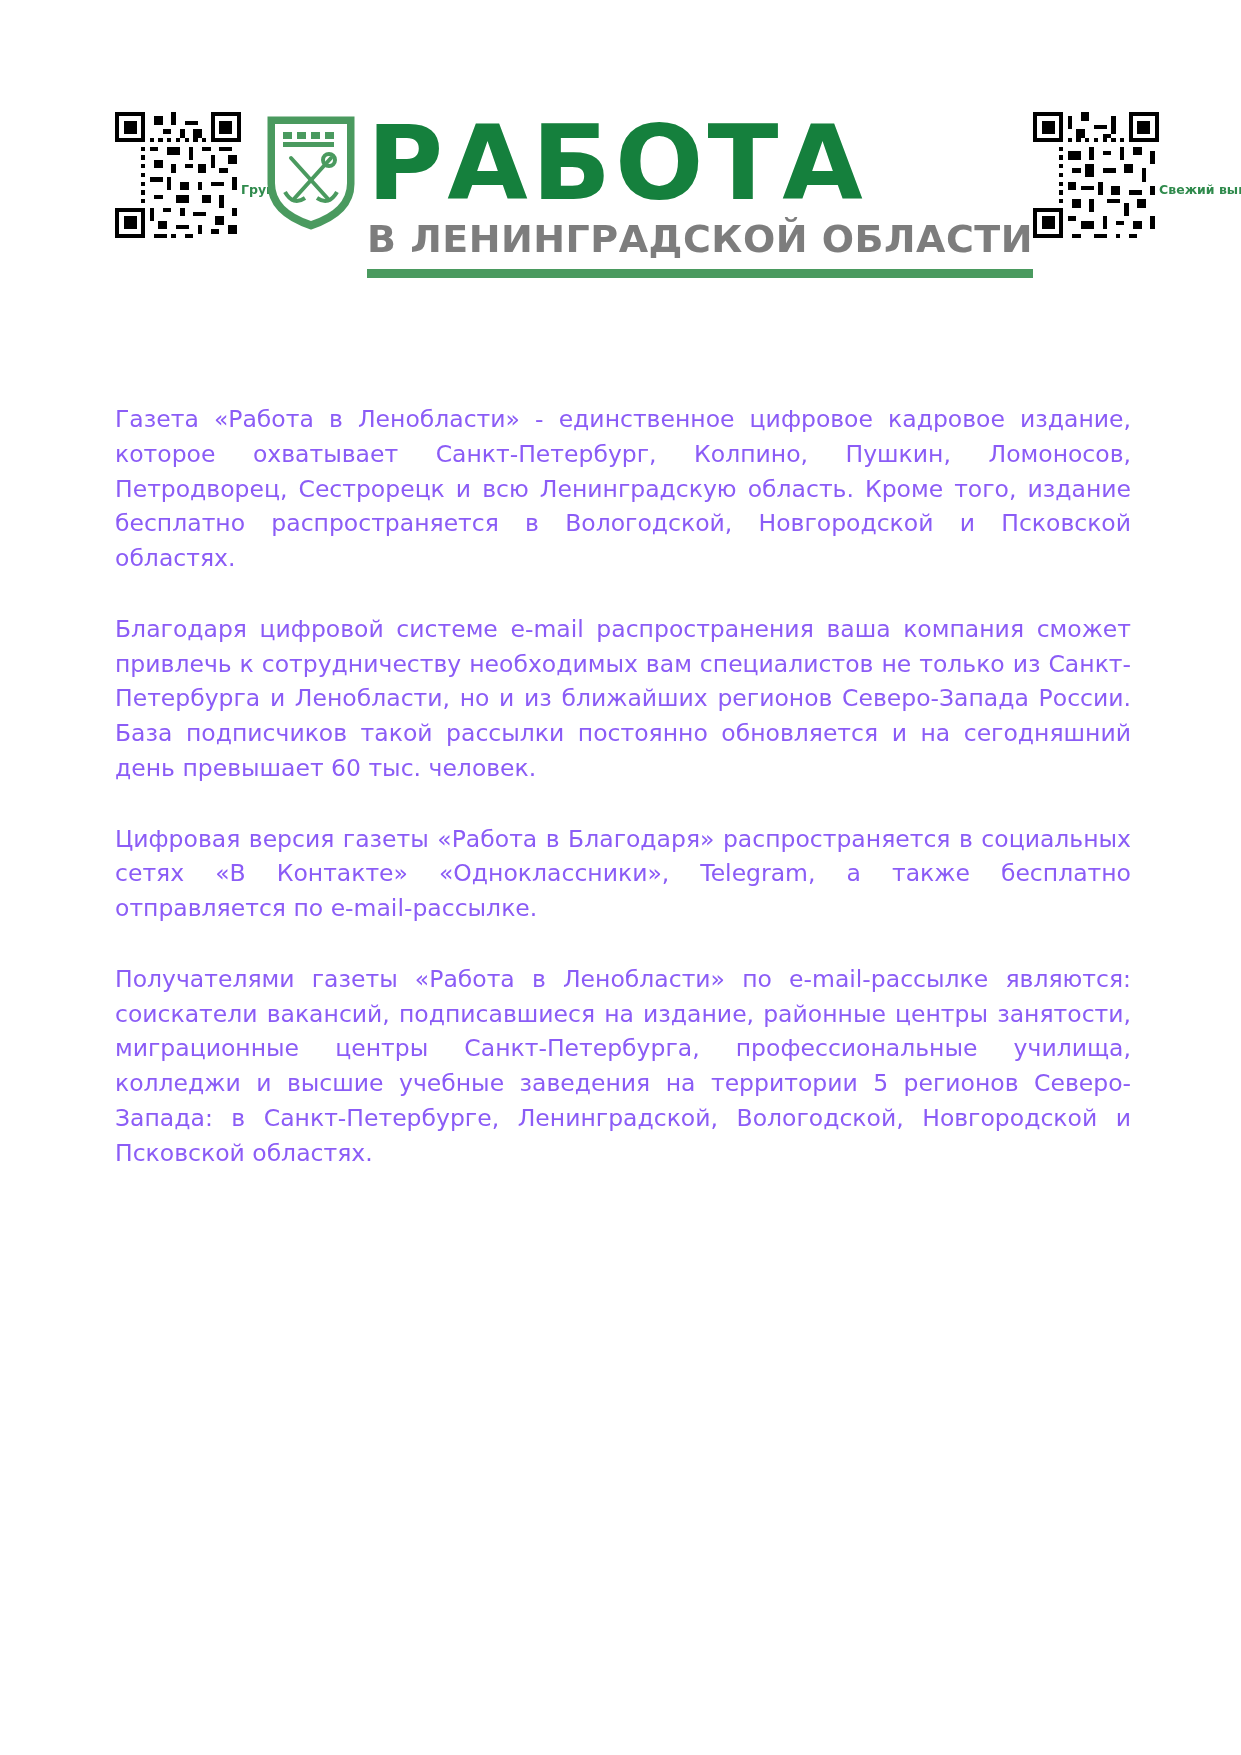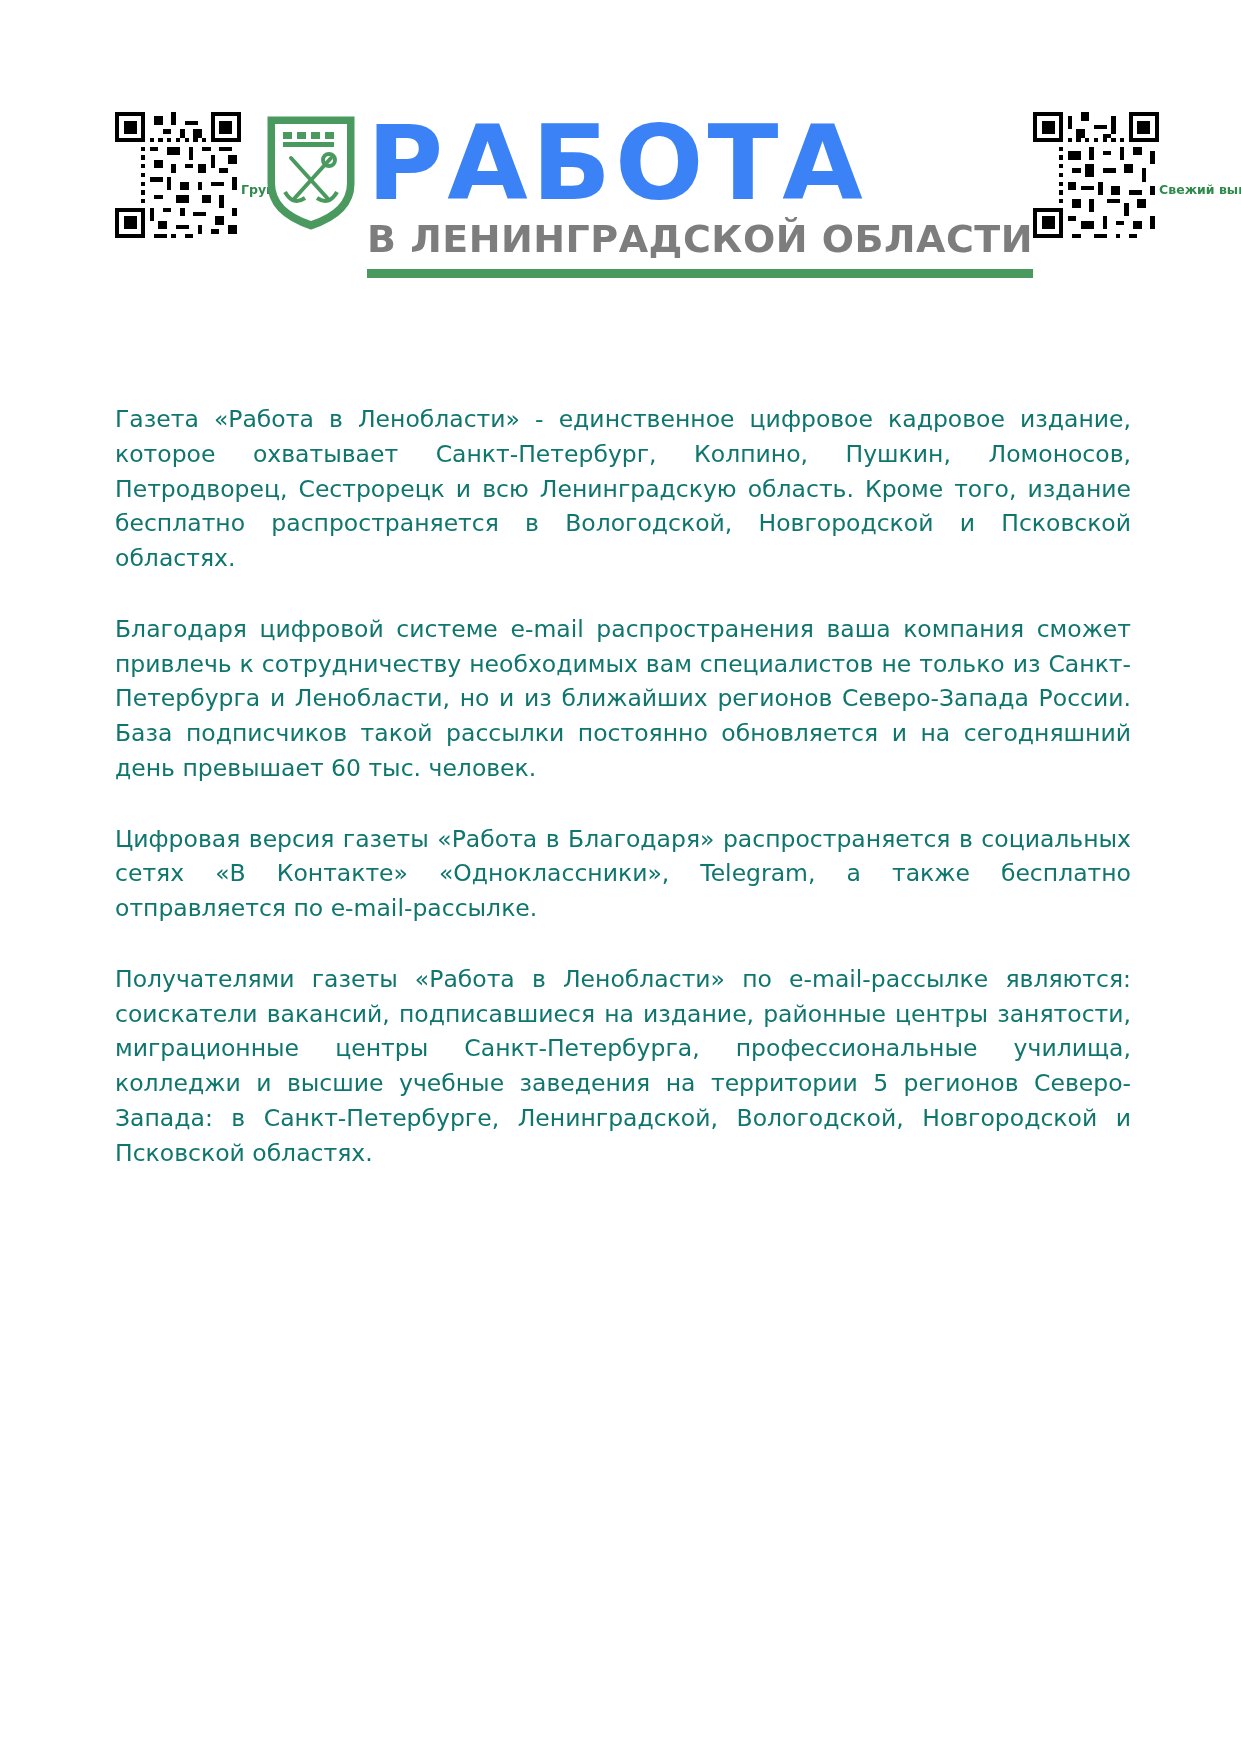--- a/index.html
+++ b/index.html
@@ -77,21 +77,21 @@
     display: flex;
     flex-direction: column;
     align-items: stretch;
   }
   .wm-main {
     font-family: "DejaVu Sans", sans-serif;
     font-weight: bold;
     font-size: 104px;
     line-height: 0.95;
     letter-spacing: 4px;
-    color: #3b82f6;
+    color: #15803d;
     -webkit-text-stroke: 0px;
     margin: 0;
     padding: 0;
     white-space: nowrap;
   }
   .wm-sub {
     font-family: "DejaVu Sans", sans-serif;
     font-weight: bold;
     font-size: 38px;
     letter-spacing: 0.5px;
@@ -113,21 +113,21 @@
     box-sizing: border-box;
     margin-top: 60px;
   }
   p.para {
     font-family: "DejaVu Sans", sans-serif;
     font-size: 23.5px;
     line-height: 1.48;
     text-align: justify;
     text-justify: inter-word;
     margin: 0 0 36px 0;
-    color: #0f766e;
+    color: #8b5cf6;
   }
   p.para:last-child { margin-bottom: 0; }
 
   .footnote {
     margin-top: 90px;
     text-align: center;
     padding: 0 90px;
     box-sizing: border-box;
   }
   .footnote .green {

